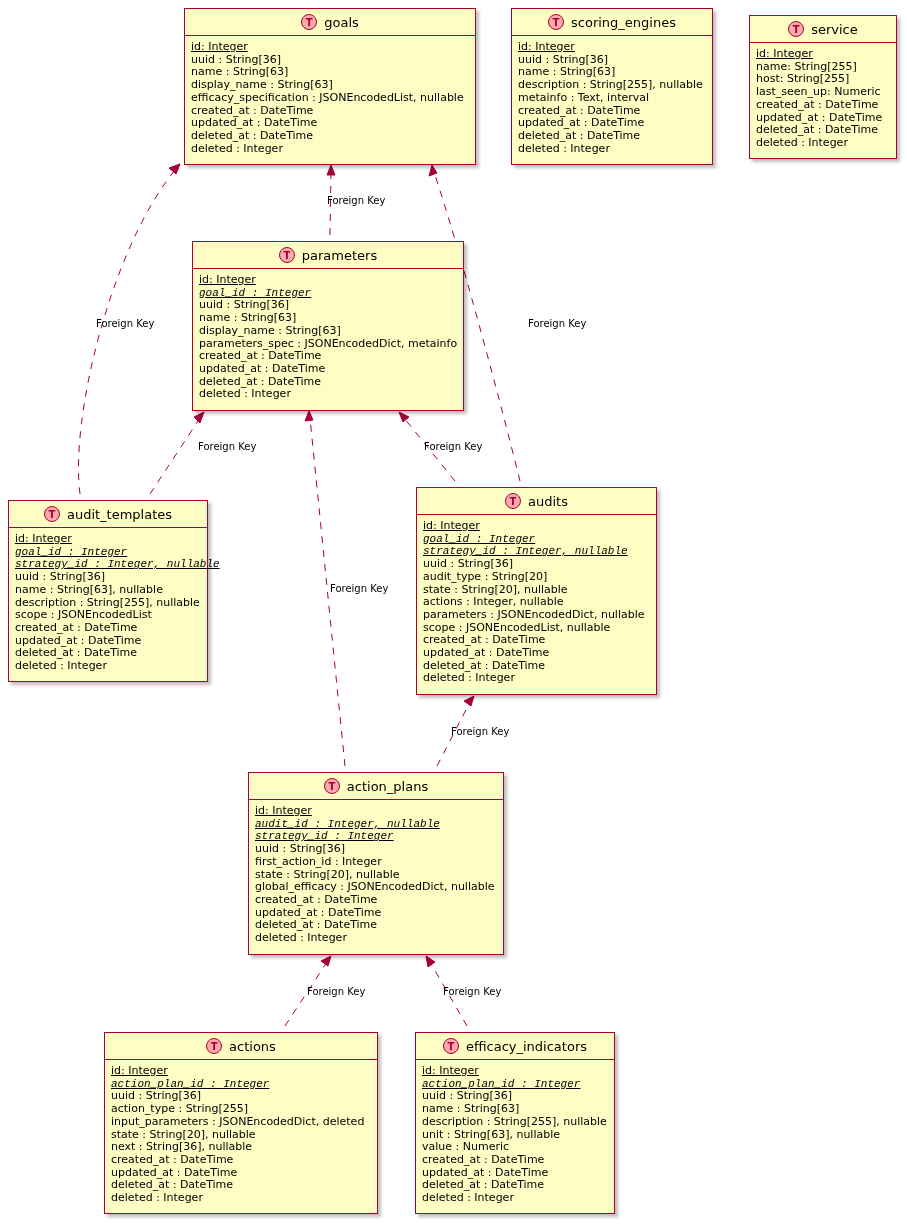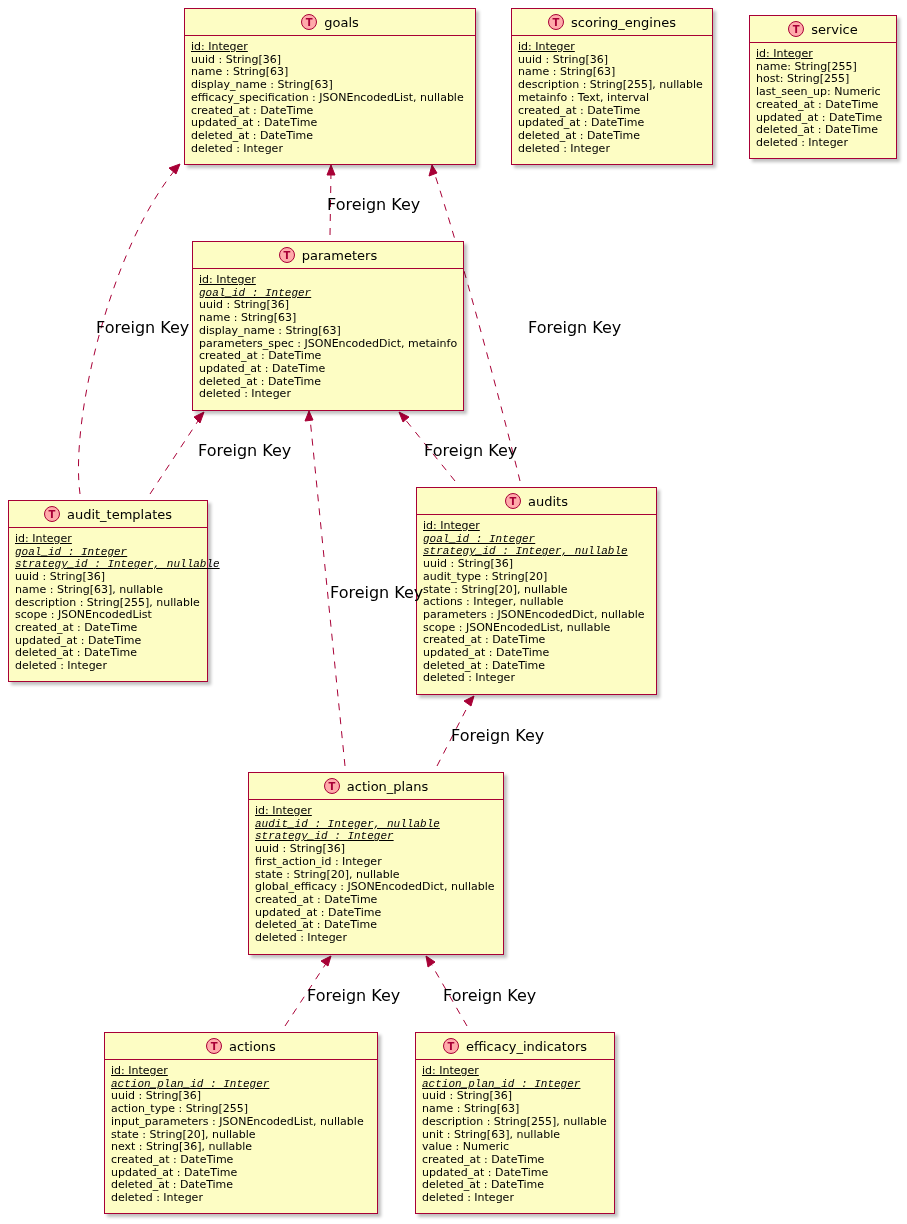--- a/index.html
+++ b/index.html
@@ -69,21 +69,21 @@
   .field.pk {
     text-decoration: underline;
   }
   .field.fk {
     font-style: italic;
     text-decoration: underline;
     font-family: Liberation Mono, monospace;
   }
   .edge-label {
     position: absolute;
-    font-size: 16px;
+    font-size: 10px;
     color: #000000;
     white-space: nowrap;
   }
 </style>
 </head>
 <body>
 
 <div id="canvas">
   <svg class="edges" viewBox="0 0 907 1224">
       <path d="M 330 235 L 331 172" fill="none" stroke="#a80036" stroke-width="1" stroke-dasharray="7,7"></path>
@@ -236,21 +236,21 @@
       <div class="entity" style="left: 104px; top: 1032px; width: 274px; min-height: 182px;">
         <div class="entity-header">
           <div class="type-icon">T</div>
           <div class="entity-title">actions</div>
         </div>
         <div class="entity-body">
           <div class="field pk">id: Integer</div>
           <div class="field fk">action_plan_id : Integer</div>
           <div class="field ">uuid : String[36]</div>
           <div class="field ">action_type : String[255]</div>
-          <div class="field ">input_parameters : JSONEncodedList, nullable</div>
+          <div class="field ">input_parameters : JSONEncodedDict, deleted</div>
           <div class="field ">state : String[20], nullable</div>
           <div class="field ">next : String[36], nullable</div>
           <div class="field ">created_at : DateTime</div>
           <div class="field ">updated_at : DateTime</div>
           <div class="field ">deleted_at : DateTime</div>
           <div class="field ">deleted : Integer</div>
         </div>
       </div>
       <div class="entity" style="left: 415px; top: 1032px; width: 200px; min-height: 182px;">
         <div class="entity-header">

